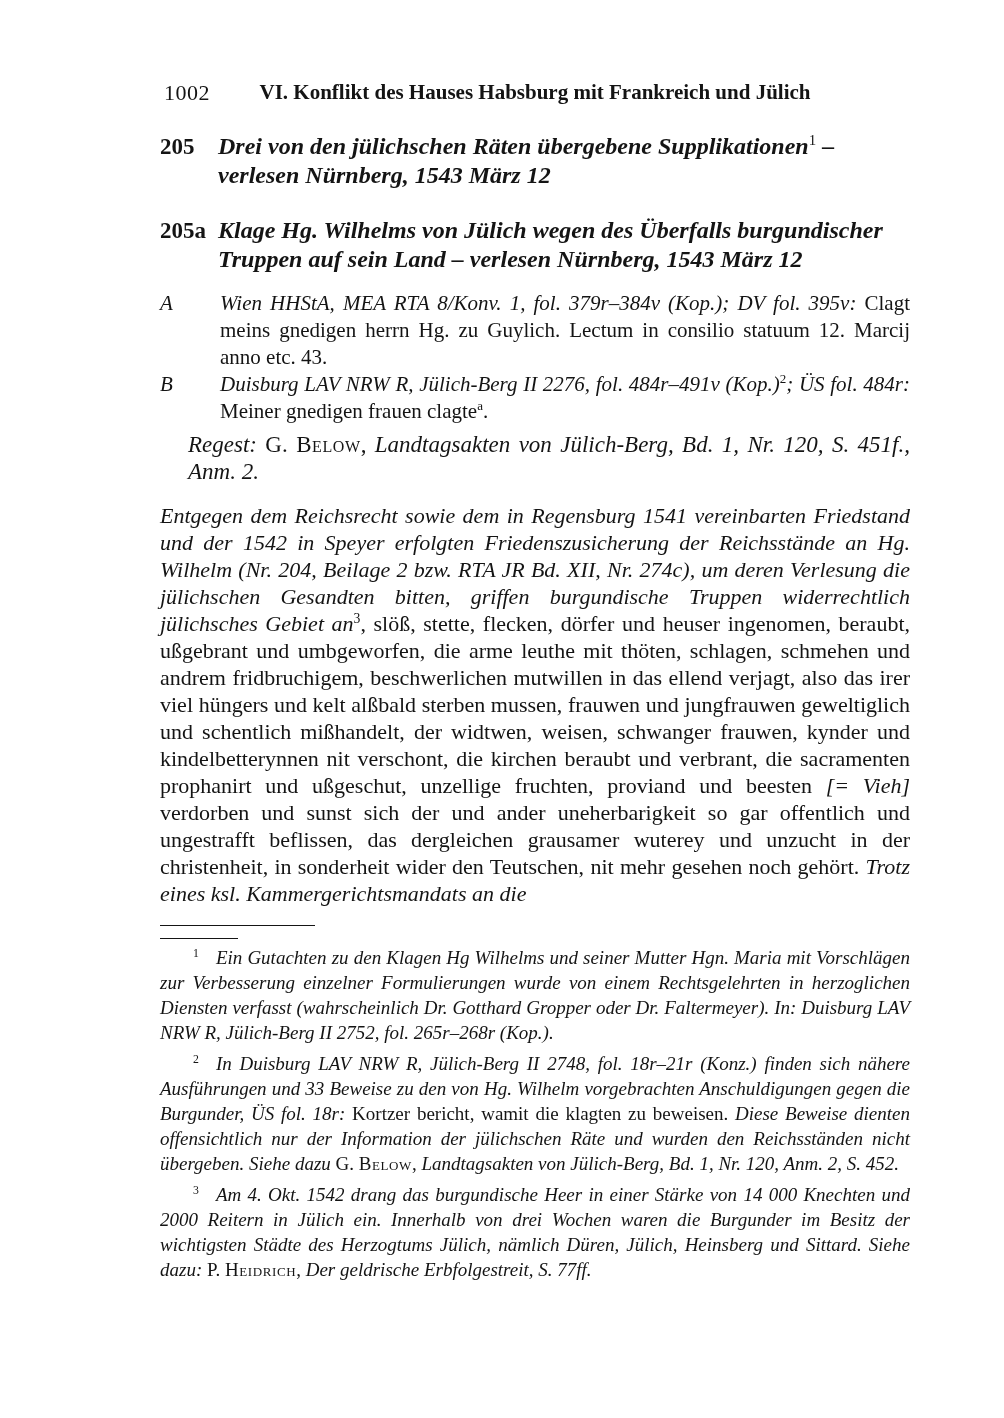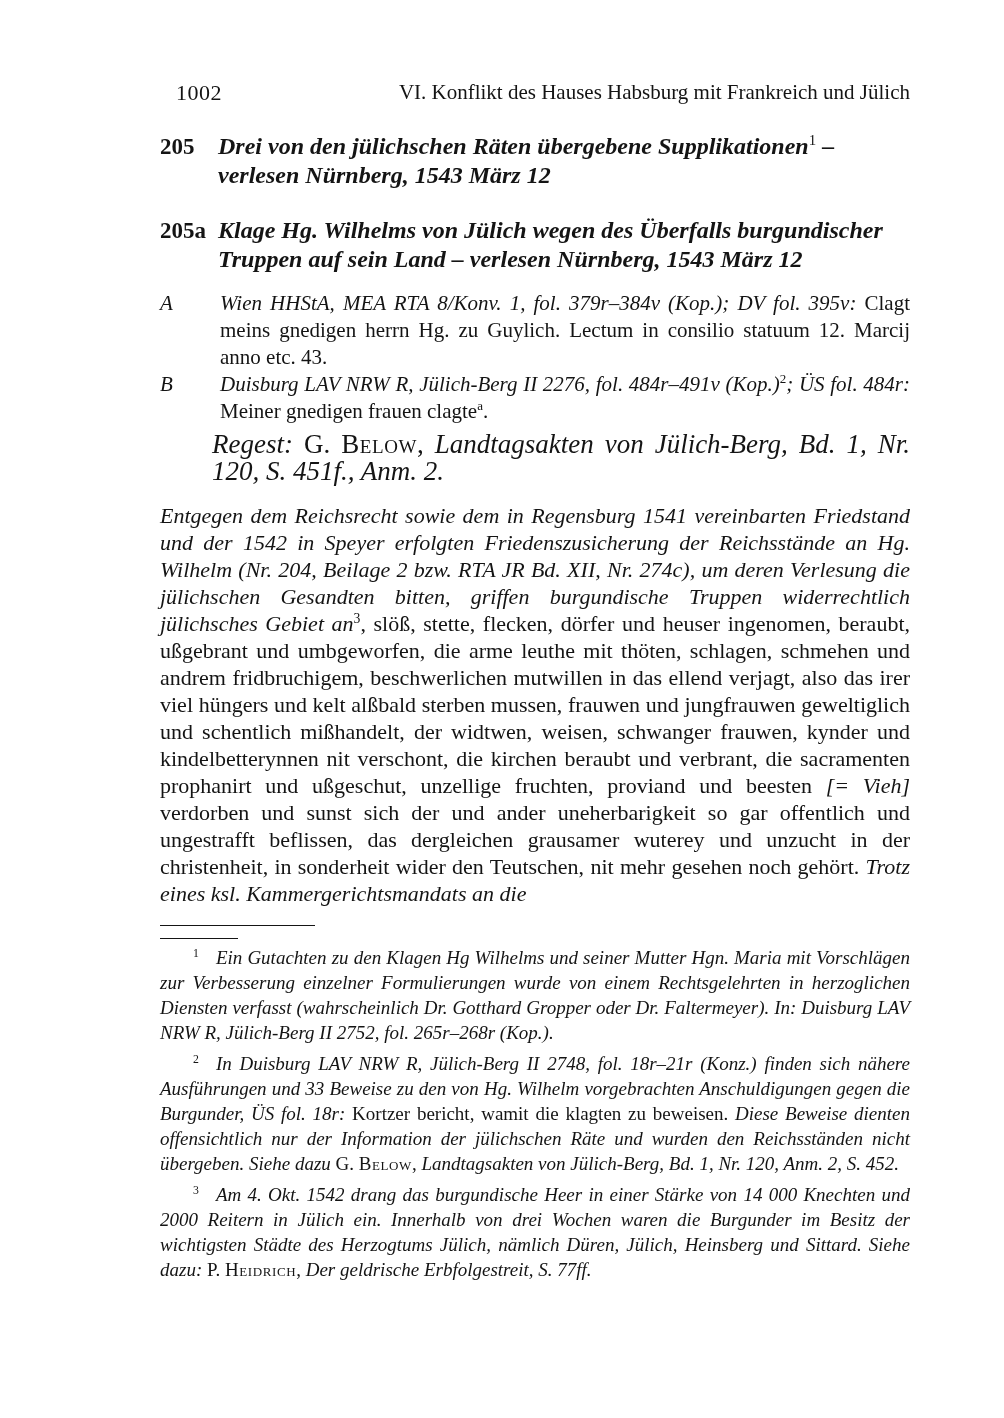--- a/index.html
+++ b/index.html
@@ -10,38 +10,39 @@
     background: #ffffff;
     color: #141414;
     font-family: "Liberation Serif", serif;
     box-sizing: border-box;
     padding: 80px 94px 0 160px;
     overflow: hidden;
   }
   
   .running-head-row { position: relative; height: 26px; margin-bottom: 16px; }
   .page-number {
-    position: absolute; left: 16px; top: 0;
+    position: absolute; left: 4px; top: 0;
     font-size: 22px; letter-spacing: 0.5px;
   }
   .running-head {
-    text-align: right;
+    text-align: center;
     font-size: 21px;
+    font-weight: bold;
   }
   
   .entry { display: flex; margin-top: 26px; }
   .entry-label { flex: 0 0 58px; font-weight: bold; font-size: 23px; line-height: 29px; }
   .entry-title { flex: 1; font-size: 24px; line-height: 29px; }
   
   .sources { margin-top: 16px; }
   .source-item { display: flex; }
   .source-letter { flex: 0 0 60px; font-style: italic; font-size: 21px; line-height: 27px; }
   .source-text { flex: 1; text-align: justify; font-size: 21px; line-height: 27px; }
   
-  .regest { margin: 6px 0 0 52px; text-align: justify; font-size: 27px; line-height: 27px; }
+  .regest { margin: 6px 0 0 28px; text-align: justify; font-size: 23px; line-height: 27px; }
   
   .body-par {
     margin-top: 17px;
     text-align: justify;
     font-size: 22px;
     line-height: 27px;
     hyphens: auto;
   }
   
   .fn-rule { height: 1px; background: #151515; }

